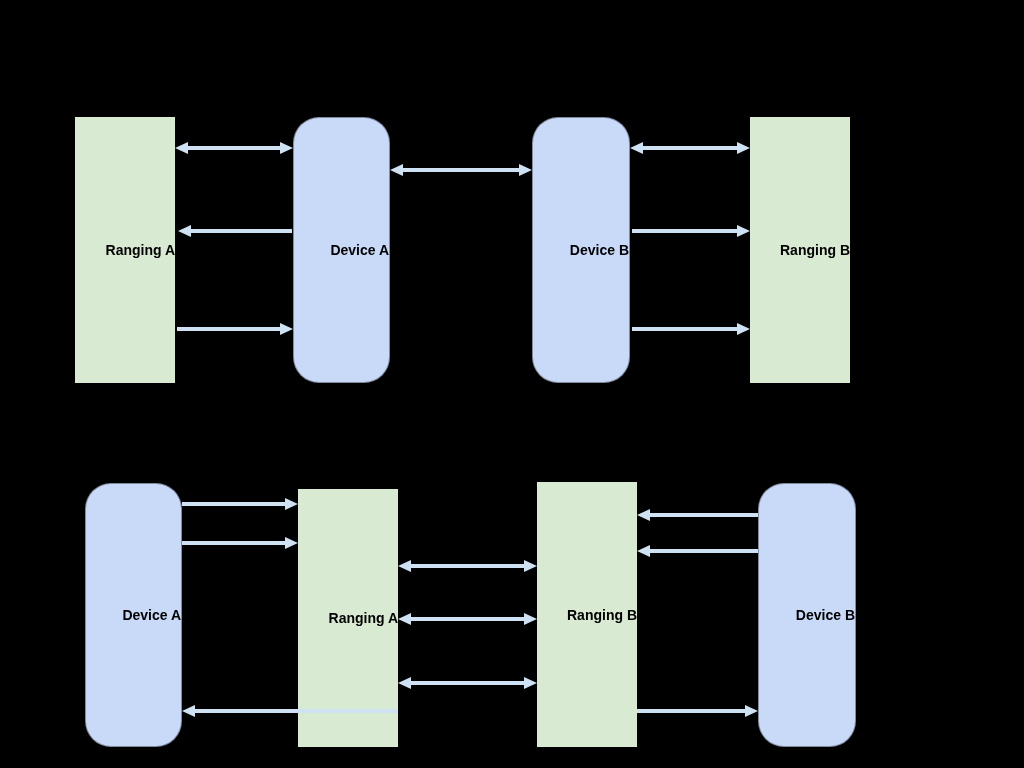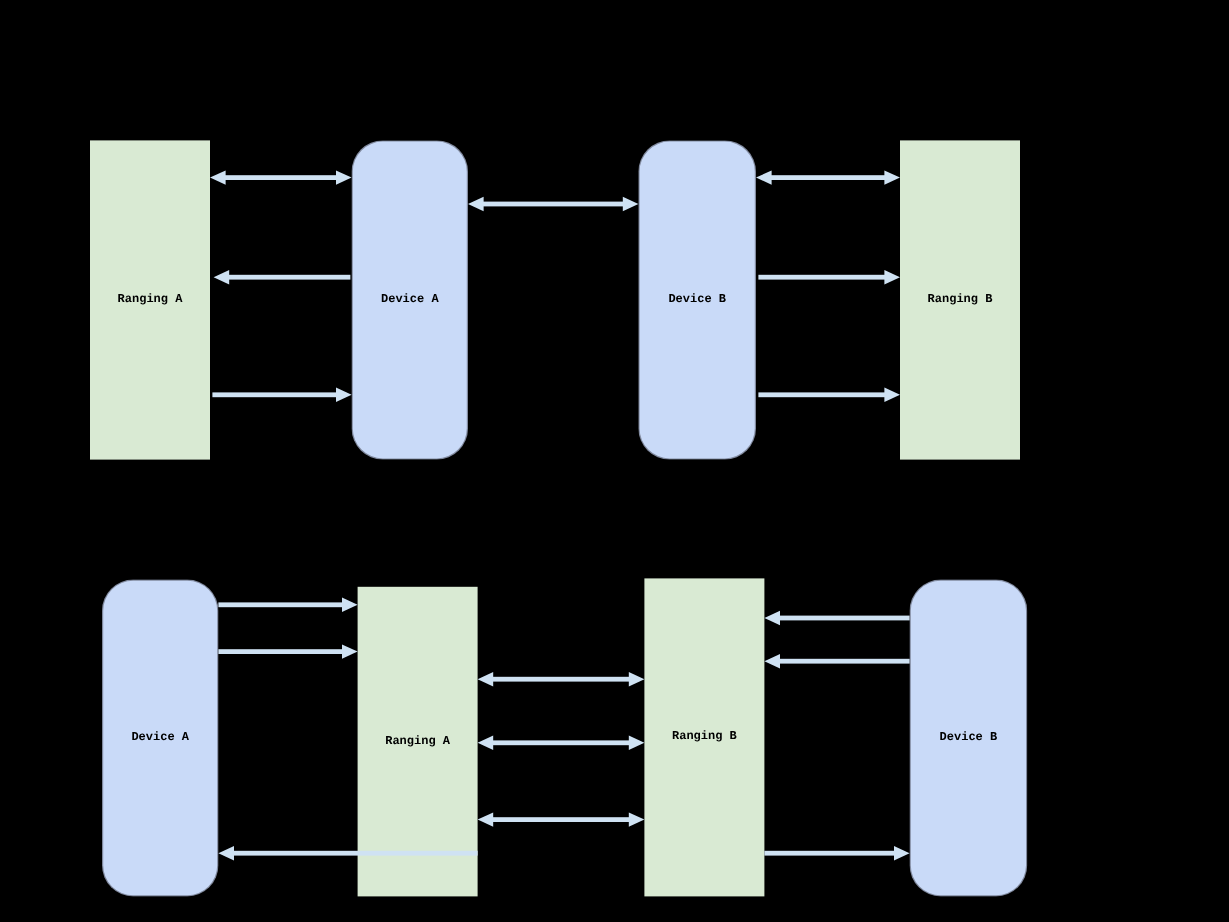--- a/index.html
+++ b/index.html
@@ -13,27 +13,26 @@
     width: 1024px;
     height: 768px;
     background: #000000;
     overflow: hidden;
   }
   .diagram { position: absolute; inset: 0; }
   .box {
     position: absolute;
     display: flex;
     align-items: center;
-    justify-content: center;
+    justify-content: flex-end;
     font-weight: bold;
-    font-size: 10px;
+    font-size: 14px;
     color: #000000;
     text-align: center;
     box-sizing: border-box;
-    font-family: Liberation Mono, monospace;
   }
   .box.device {
     border-radius: 26px;
     border: 1px solid rgba(90, 95, 110, 0.65);
   }
   .box.ranging {
     border: none;
   }
   .arrow-line {
     position: absolute;

